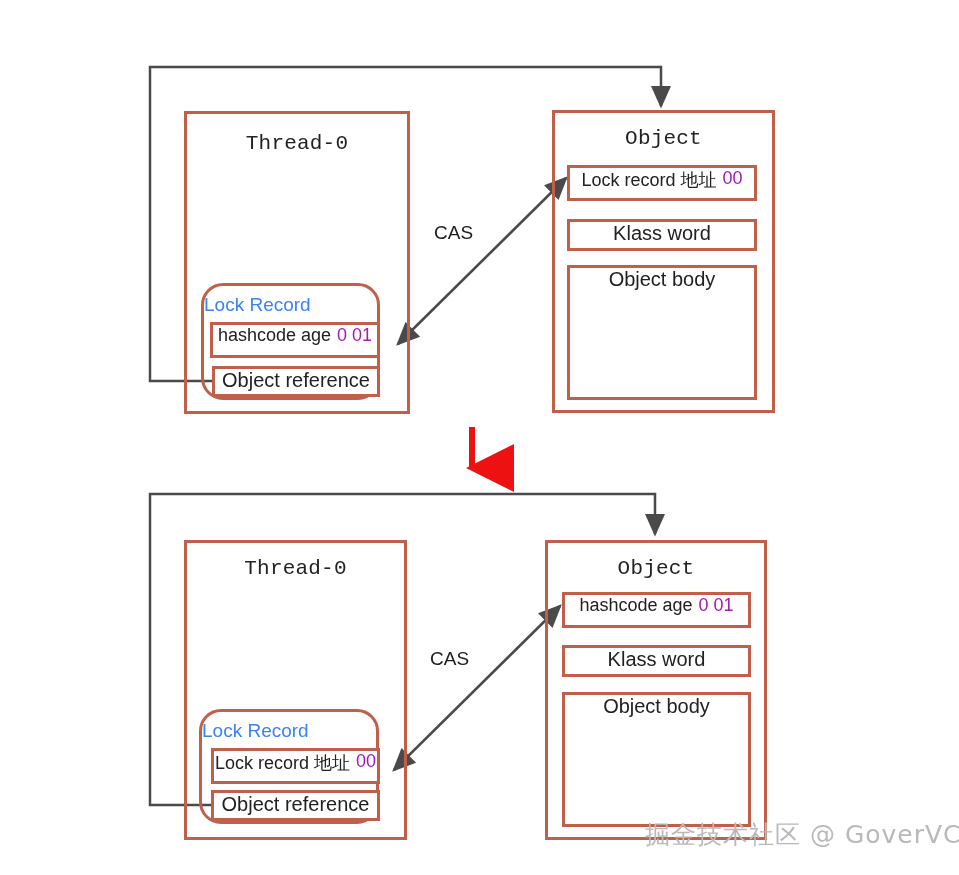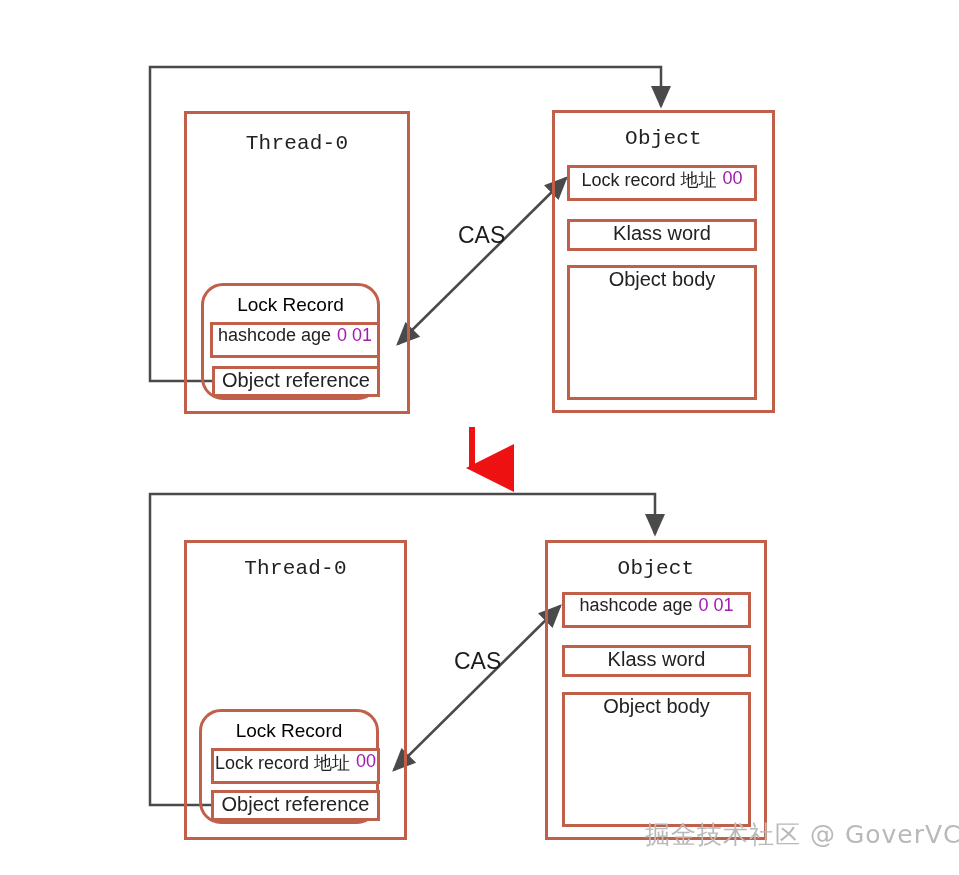--- a/index.html
+++ b/index.html
@@ -60,33 +60,32 @@
     position: absolute;
     width: 100%;
     text-align: center;
     font-size: 21px;
     color: #222;
     letter-spacing: 0.2px;
   }
   .subtitle {
     position: absolute;
     width: 100%;
-    text-align: center;
+    text-align: left;
     font-size: 19px;
-    color: #000000;
+    color: #3b82f6;
   }
   .fld-lg { font-size: 18px; }
   .fld-sm { font-size: 20px; }
   .red { color: #a21caf; padding-left: 6px; }
 
   .cas-label {
     position: absolute;
-    font-size: 23px;
+    font-size: 19px;
     color: #1c1c1c;
-    margin-left: 24px;
   }
 
   .watermark {
     position: absolute;
     font-size: 25px;
     color: #b9b9b9;
     white-space: nowrap;
     font-family: "DejaVu Sans", "Liberation Sans", sans-serif;
     letter-spacing: 1px;
   }

